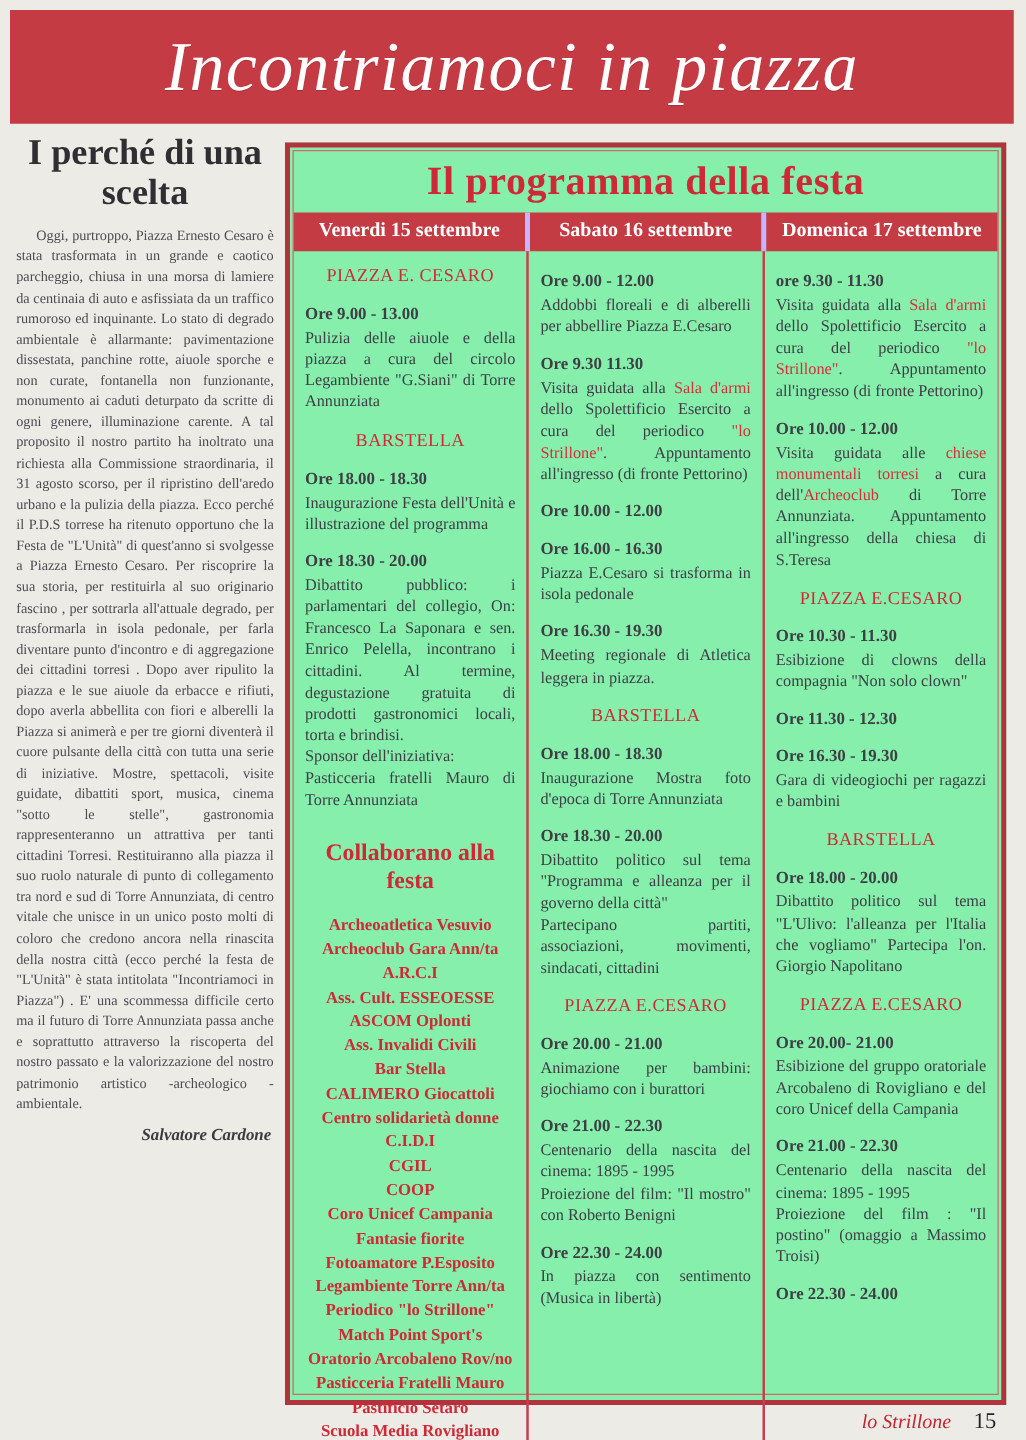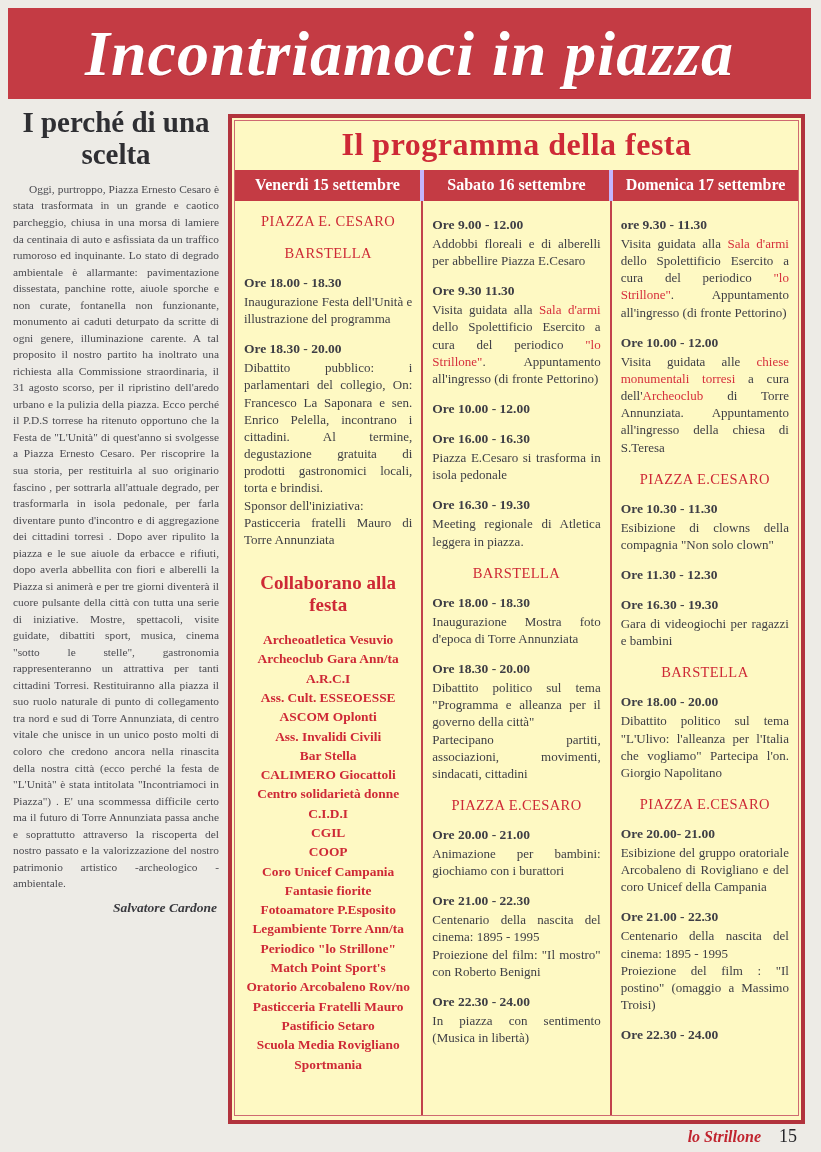--- a/index.html
+++ b/index.html
@@ -6,41 +6,41 @@
   body {
     width:821px; height:1152px; position:relative; overflow:hidden;
     background:#edebe6; font-family:"Liberation Serif", serif;
   }
   
   .banner {
     position:absolute; left:8px; top:8px; width:803px; height:91px;
     background:#c43b44; display:flex; align-items:center; justify-content:center;
   }
   .banner-title {
-    color:#ffffff; font-style:italic; font-weight:bold; font-size:64px;
+    color:#ffffff; font-style:italic; font-weight:normal; font-size:56px;
     letter-spacing:1px; white-space:nowrap; text-shadow:0 1px 0 rgba(120,20,25,.35);
   }
   
   .article { position:absolute; left:13px; top:106px; width:206px; }
   .article-title {
     font-weight:bold; font-size:29px; line-height:1.12; text-align:center;
     color:#2f2f33; margin:0 0 10px 0;
   }
   .article-body {
     font-size:11.4px; line-height:1.45; text-align:justify; color:#4a4a50;
     text-indent:16px; margin:0;
   }
   .article-signature {
     margin-top:8px; text-align:right; font-weight:bold; font-style:italic;
     font-size:13.5px; color:#3a3a3f; padding-right:2px;
   }
   
   .program {
     position:absolute; left:228px; top:114px; width:577px; height:1010px;
-    background:#fef9c3; border:4px solid #b2333d; box-sizing:border-box;
+    background:#86efac; border:4px solid #b2333d; box-sizing:border-box;
   }
   .program-inner {
     border:1px solid #cf6a72; margin:2px; height:calc(100% - 6px);
     box-sizing:border-box; display:flex; flex-direction:column;
   }
   .program-title {
     text-align:center; color:#ce2936; font-weight:bold; font-size:32px;
     padding:5px 0 7px 0; letter-spacing:0.5px;
   }
   .program-header { display:flex; background:#c43b44; }
@@ -73,21 +73,21 @@
     margin:24px 0 14px 0;
   }
   .collab-item {
     color:#ce2936; font-weight:bold; font-size:13.4px; text-align:center;
     line-height:1.44;
   }
   
   .footer {
     position:absolute; left:0; top:1126px; width:797px; text-align:right;
   }
-  .footer-mag { color:#c0242f; font-weight:bold; font-style:italic; font-size:16px; }
+  .footer-mag { color:#c0242f; font-weight:normal; font-style:italic; font-size:16px; }
   .footer-page { color:#26262a; font-size:18px; margin-left:14px; }
 </style>
 </head>
 <body>
 
 <div class="banner">
   <span class="banner-title">Incontriamoci in piazza</span>
 </div>
 
 <div class="article">
@@ -100,20 +100,24 @@
   <div class="program-inner">
     <div class="program-title">Il programma della festa</div>
     <div class="program-header">
       <div class="header-cell">Venerdi 15 settembre</div>
       <div class="header-cell">Sabato 16 settembre</div>
       <div class="header-cell">Domenica 17 settembre</div>
     </div>
     <div class="program-body">
       <div class="col">
           <div class="venue">PIAZZA E. CESARO</div>
+          <div class="event">
+            <div class="time">Ore 9.00 - 13.00</div>
+            <div class="desc"><span>Pulizia delle aiuole e della piazza a cura del circolo Legambiente "G.Siani" di Torre Annunziata</span></div>
+          </div>
           <div class="venue">BARSTELLA</div>
           <div class="event">
             <div class="time">Ore 18.00 - 18.30</div>
             <div class="desc"><span>Inaugurazione Festa dell'Unità e illustrazione del programma</span></div>
           </div>
           <div class="event">
             <div class="time">Ore 18.30 - 20.00</div>
             <div class="desc"><span>Dibattito pubblico: i parlamentari del collegio, On: Francesco La Saponara e sen. Enrico Pelella, incontrano i cittadini. Al termine, degustazione gratuita di prodotti gastronomici locali, torta e brindisi.
 Sponsor dell'iniziativa:
 Pasticceria fratelli Mauro di Torre Annunziata</span></div>

